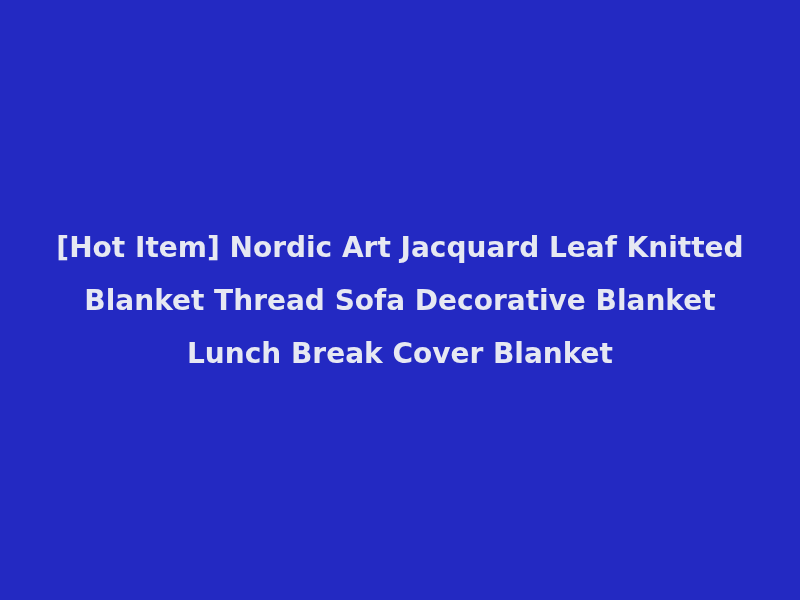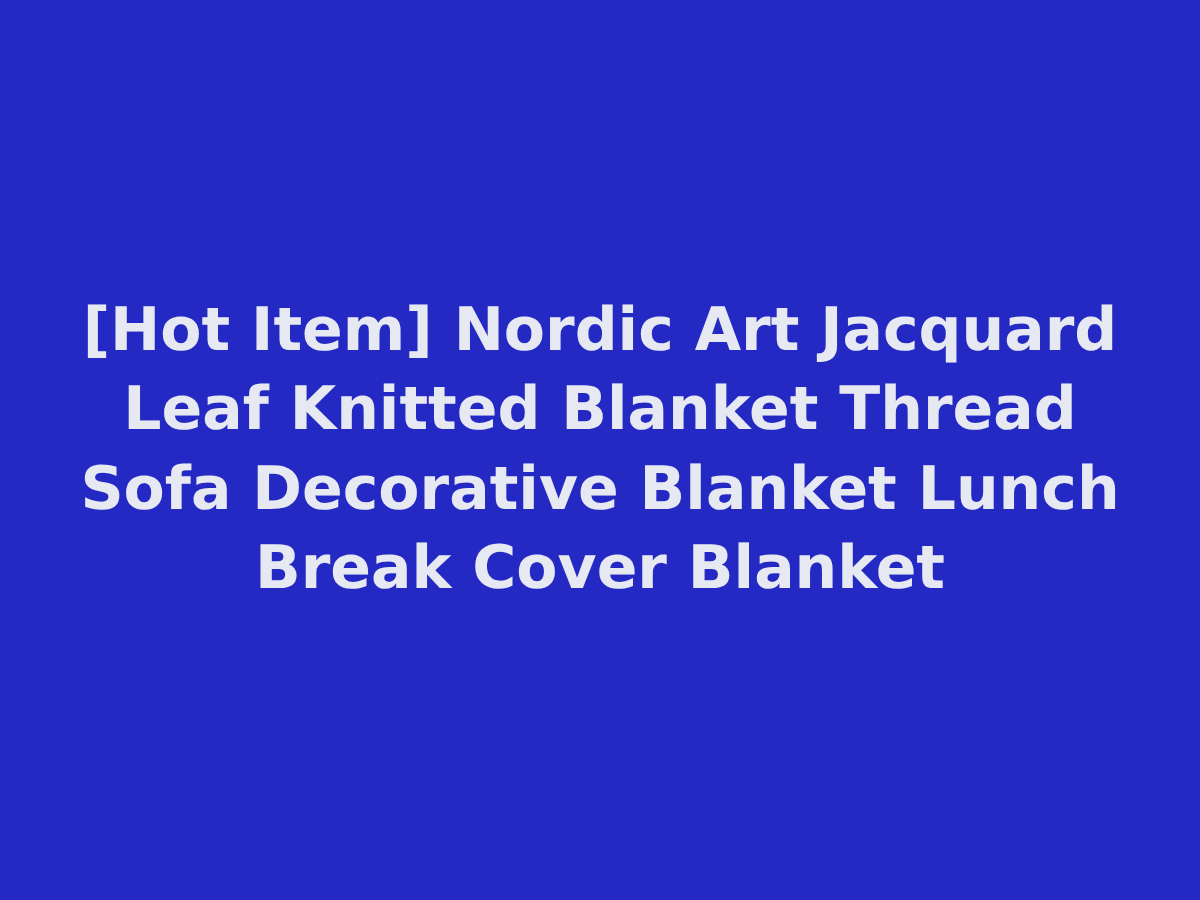--- a/index.html
+++ b/index.html
@@ -27,21 +27,21 @@
   }
 
   
   #title-block {
     width: 700px;
     margin: 0;
     padding: 0;
     text-align: center;
     color: #e6e8f2;
     font-family: "DejaVu Sans", "Liberation Sans", sans-serif;
-    font-size: 40px;
+    font-size: 28px;
     font-weight: 700;
     line-height: 53px;
     letter-spacing: 0px;
     word-spacing: 0px;
     -webkit-font-smoothing: antialiased;
   }
 </style>
 </head>
 <body>
 

